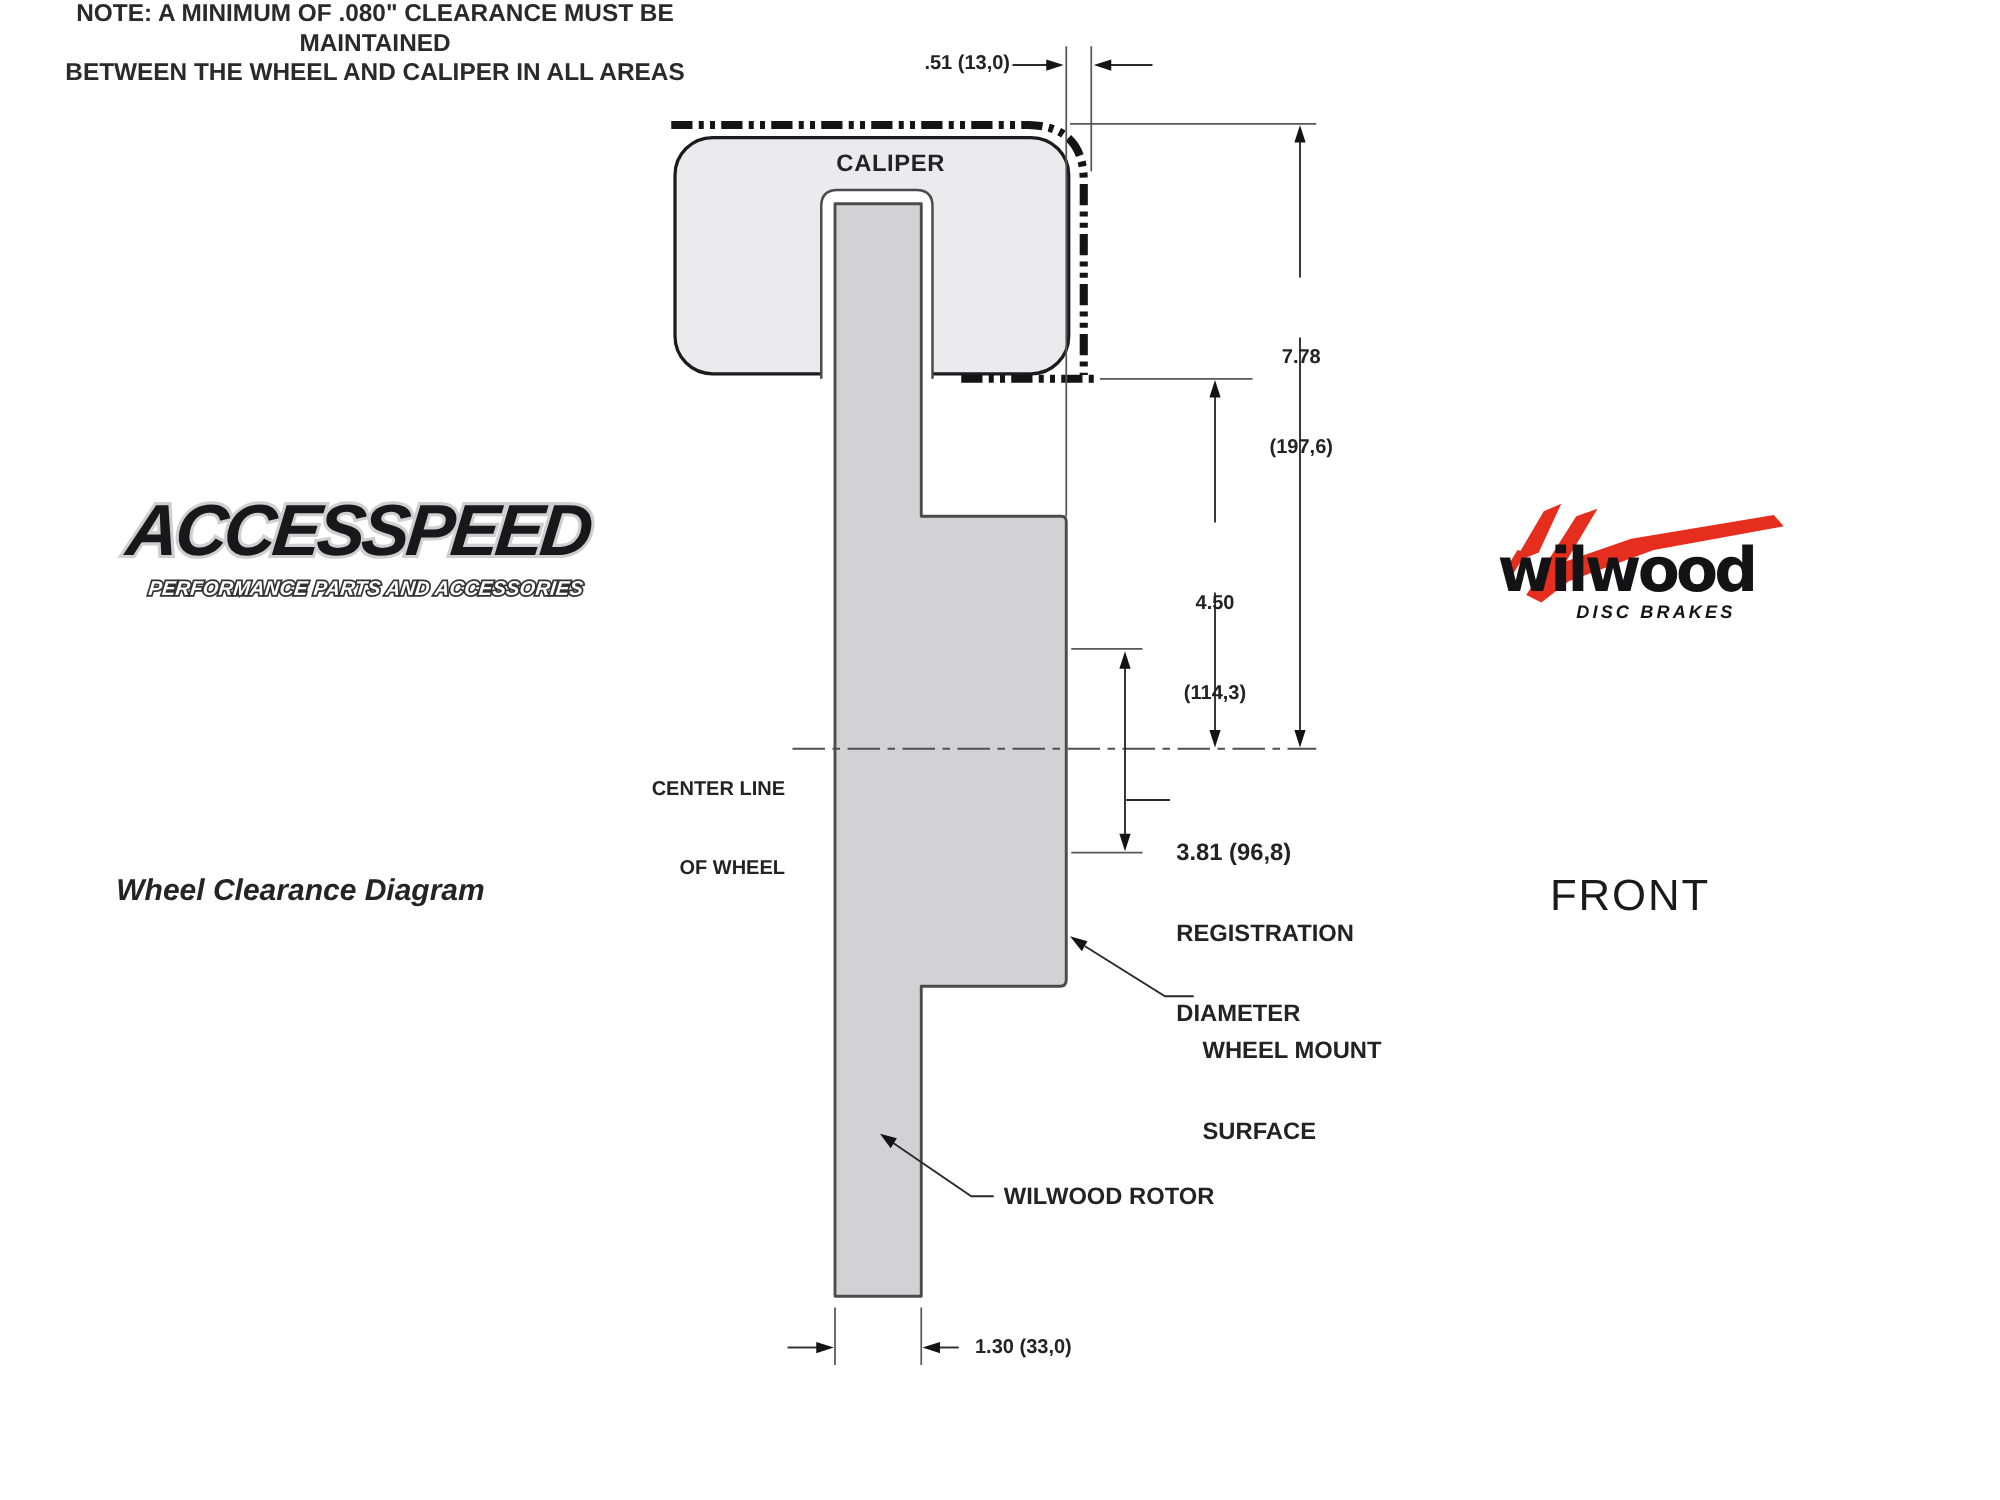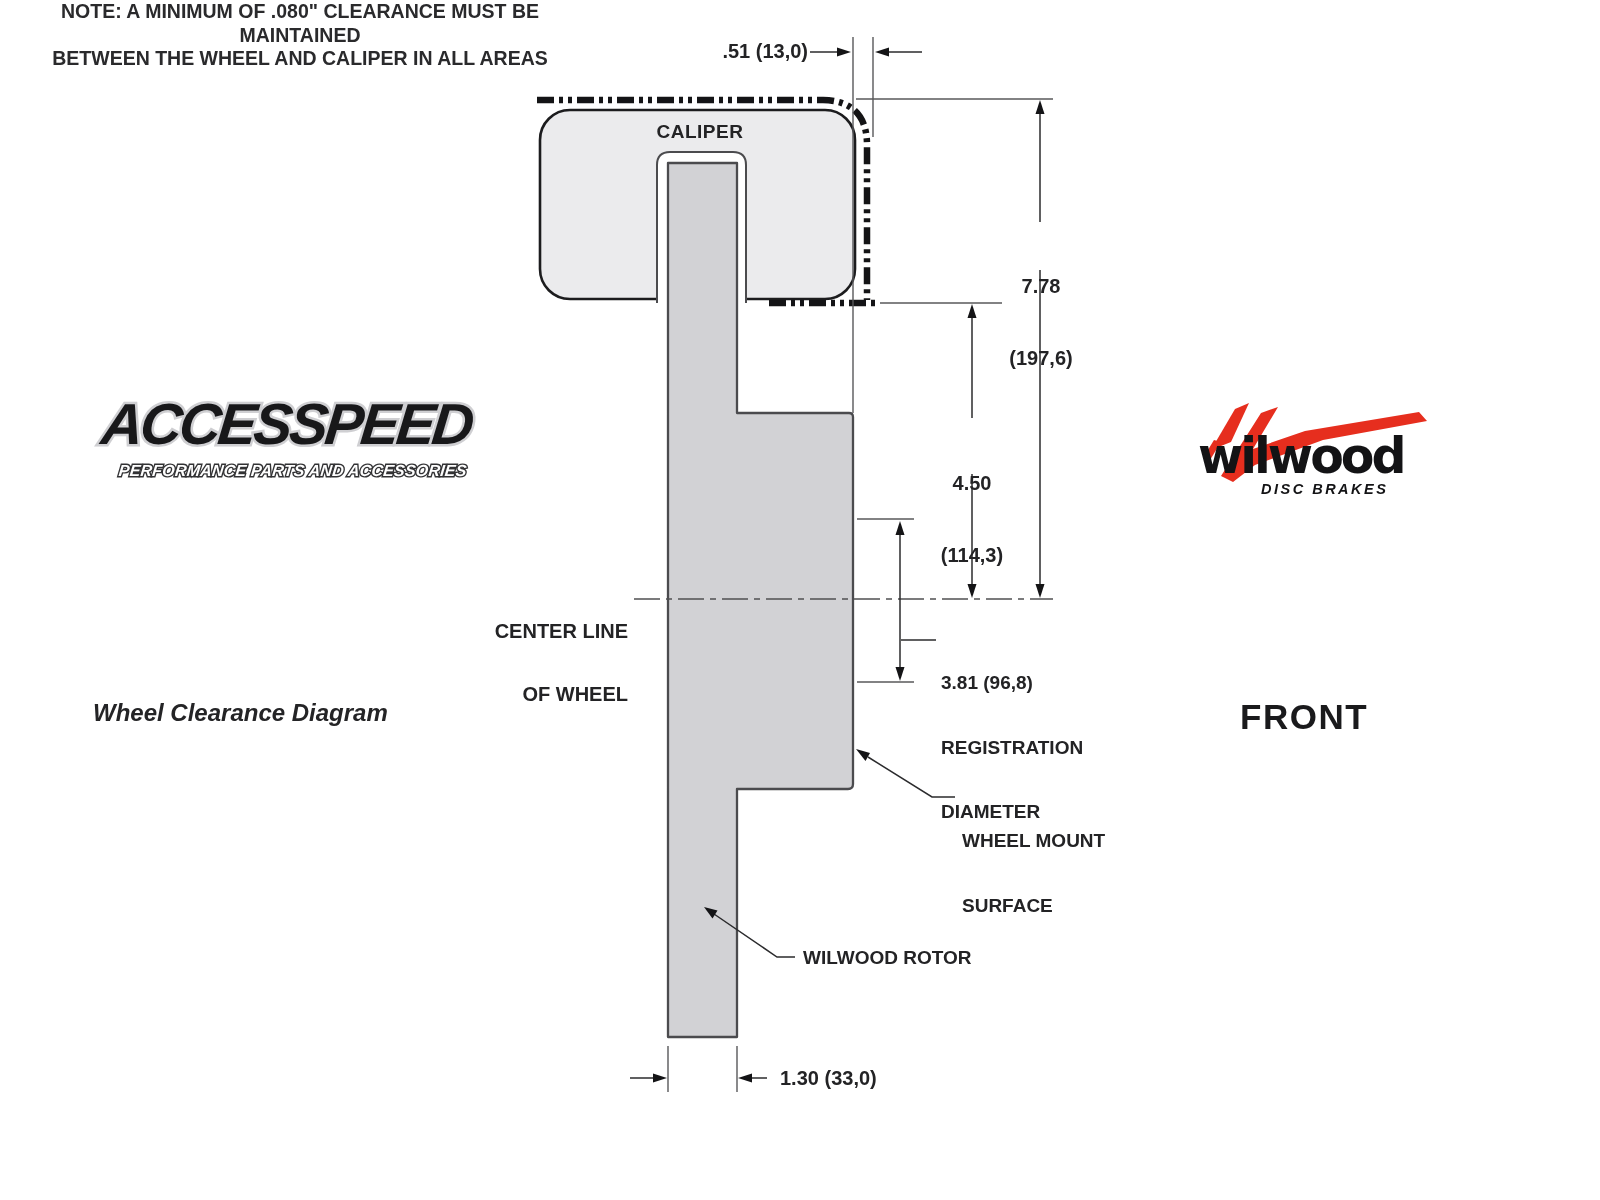--- a/index.html
+++ b/index.html
@@ -4,35 +4,35 @@
 <style>
   html,body{margin:0;padding:0;}
   body{
     width:1600px;height:1200px;background:#ffffff;overflow:hidden;
     font-family:"Liberation Sans",sans-serif;position:relative;
   }
   #canvas{position:absolute;inset:0;width:1600px;height:1200px;}
   #diagram-svg{position:absolute;left:0;top:0;width:1600px;height:1200px;}
   .lbl{position:absolute;color:#232325;font-weight:bold;white-space:pre;}
   .t19{font-size:19px;line-height:21px;}
-  .t20{font-size:20px;line-height:22px;}
+  .t20{font-size:16px;line-height:22px;}
   .dim-center{text-align:center;}
   .dim-right{text-align:right;}
-  #caliper-label{left:644px;top:121px;width:112px;text-align:center;font-size:19px;letter-spacing:.5px;}
+  #caliper-label{left:644px;top:121px;width:112px;text-align:right;font-size:19px;letter-spacing:.5px;}
   #dim-051{left:660px;top:40px;width:148px;}
   #dim-778{left:985px;top:226px;width:112px;line-height:24px;}
   #dim-450{left:916px;top:423px;width:112px;line-height:24px;text-align:center;}
   #centerline-label{left:448px;top:579px;width:180px;line-height:21px;}
   #reg-label{left:941px;top:629px;line-height:21.5px;}
   #wms-label{left:962px;top:787px;line-height:21.5px;}
   #rotor-label{left:803px;top:947px;}
   #dim-130{left:780px;top:1067px;text-align:center;}
   #note{left:440px;top:1124px;width:600px;text-align:center;font-size:19.5px;line-height:23.5px;font-weight:bold;color:#2a2a2c;}
   #left-title{left:93px;top:699px;font-size:24px;font-style:italic;font-weight:bold;color:#242426;}
-  #front-label{left:1240px;top:697px;font-size:35px;font-weight:bold;letter-spacing:1.5px;color:#1a1a1c;}
+  #front-label{left:1240px;top:697px;font-size:35px;font-weight:normal;letter-spacing:1.5px;color:#1a1a1c;}
   #accesspeed-logo{position:absolute;left:92px;top:384px;}
   #wilwood-logo{position:absolute;left:1193px;top:396px;}
 </style>
 </head>
 <body>
 
 <div id="canvas">
 
   <svg id="diagram-svg" viewBox="0 0 1600 1200">
 

